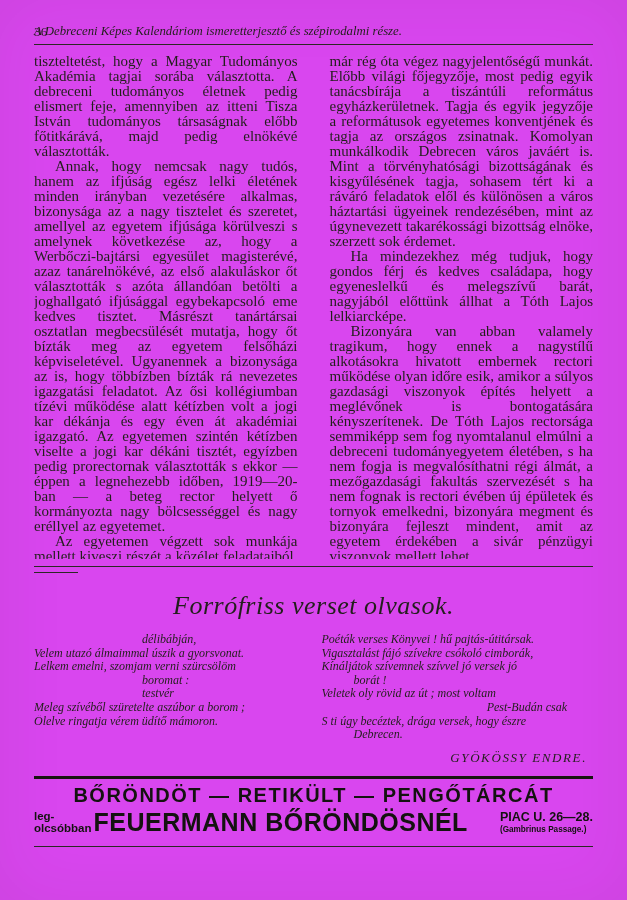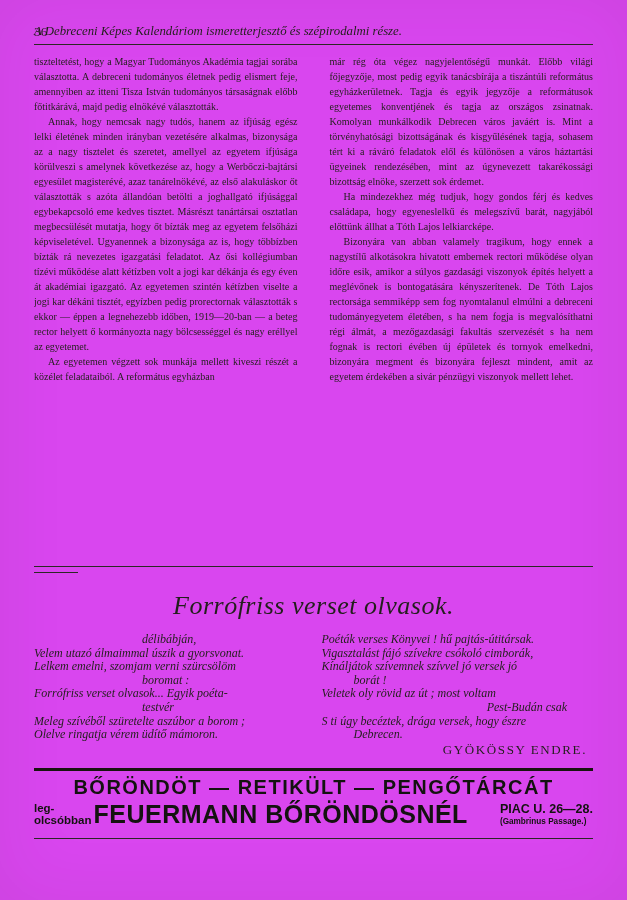--- a/index.html
+++ b/index.html
@@ -16,42 +16,42 @@
 
   
   .header { position: relative; height: 17px; }
   .pagenum { position: absolute; left: 0; top: 0; font-size: 13.5px; }
   .header-title { display: block; font-style: italic; font-size: 12.8px; }
   .header-rule { border-top: 1.4px solid #2b2824; margin-top: 3px; }
 
   
   .columns {
     display: flex; gap: 32px; margin-top: 9px; height: 505px; overflow: hidden;
-    font-size: 10px; line-height: 15px; text-align: justify;
+    font-size: 15px; line-height: 15px; text-align: justify;
   }
   .col { flex: 1; min-width: 0; }
   .col p { margin: 0; text-indent: 1.4em; hyphens: auto; }
   .col p.cont { text-indent: 0; }
 
   
   .divider-long { border-top: 1.3px solid #2b2824; margin-top: 7px; }
   .divider-short { width: 44px; border-top: 1.3px solid #2b2824; margin-top: 5px; }
 
   
   .poem-title {
     margin: 18px 0 0 0; text-align: center;
     font-style: italic; font-weight: normal; font-size: 26px; letter-spacing: 0.5px;
   }
   .poem-cols { display: flex; gap: 16px; margin-top: 12px; font-style: italic; font-size: 12px; line-height: 13.6px; }
   .poem-col { flex: 1; min-width: 0; }
   .pline { white-space: nowrap; overflow: hidden; }
   .ind-mid { padding-left: 108px; }
   .ind-sm { padding-left: 32px; }
   .ind-right { text-align: right; padding-right: 26px; }
-  .poem-author { text-align: right; font-size: 13px; letter-spacing: 1.6px; padding-right: 6px; }
+  .poem-author { text-align: right; font-style: italic; font-size: 13px; letter-spacing: 1.6px; margin-top: 8px; padding-right: 6px; }
 
   
   .ad-rule { border-top: 3px solid #17140f; margin-top: 10px; }
   .ad { font-family: "Liberation Sans", "DejaVu Sans", sans-serif; color: #141210; }
   .ad-headline {
     font-weight: bold; font-size: 20px; letter-spacing: 1.5px;
     text-align: center; margin-top: 5px; white-space: nowrap;
   }
   .ad-row { display: flex; align-items: center; margin-top: 1px; }
   .ad-prefix { width: 64px; font-weight: bold; font-size: 11.5px; line-height: 1.05; }
@@ -89,21 +89,20 @@
   <div class="divider-short"></div>
 
   <section class="poem">
     <h2 class="poem-title">Forrófriss verset olvasok.</h2>
     <div class="poem-cols">
       <div class="poem-col">
         <div class="pline ind-mid">délibábján,</div>
         <div class="pline">Velem utazó álmaimmal úszik a gyorsvonat.</div>
         <div class="pline">Lelkem emelni, szomjam verni szürcsölöm</div>
         <div class="pline ind-mid">boromat :</div>
-        <div class="pline">Forrófriss verset olvasok... Egyik poéta-</div>
         <div class="pline ind-mid">testvér</div>
         <div class="pline">Meleg szívéből szüretelte aszúbor a borom ;</div>
         <div class="pline">Ölelve ringatja vérem üdítő mámoron.</div>
       </div>
       <div class="poem-col">
         <div class="pline">Poéták verses Könyvei ! hű pajtás-útitársak.</div>
         <div class="pline">Vigasztalást fájó szívekre csókoló cimborák,</div>
         <div class="pline">Kínáljátok szívemnek szívvel jó versek jó</div>
         <div class="pline ind-sm">borát !</div>
         <div class="pline">Veletek oly rövid az út ; most voltam</div>

